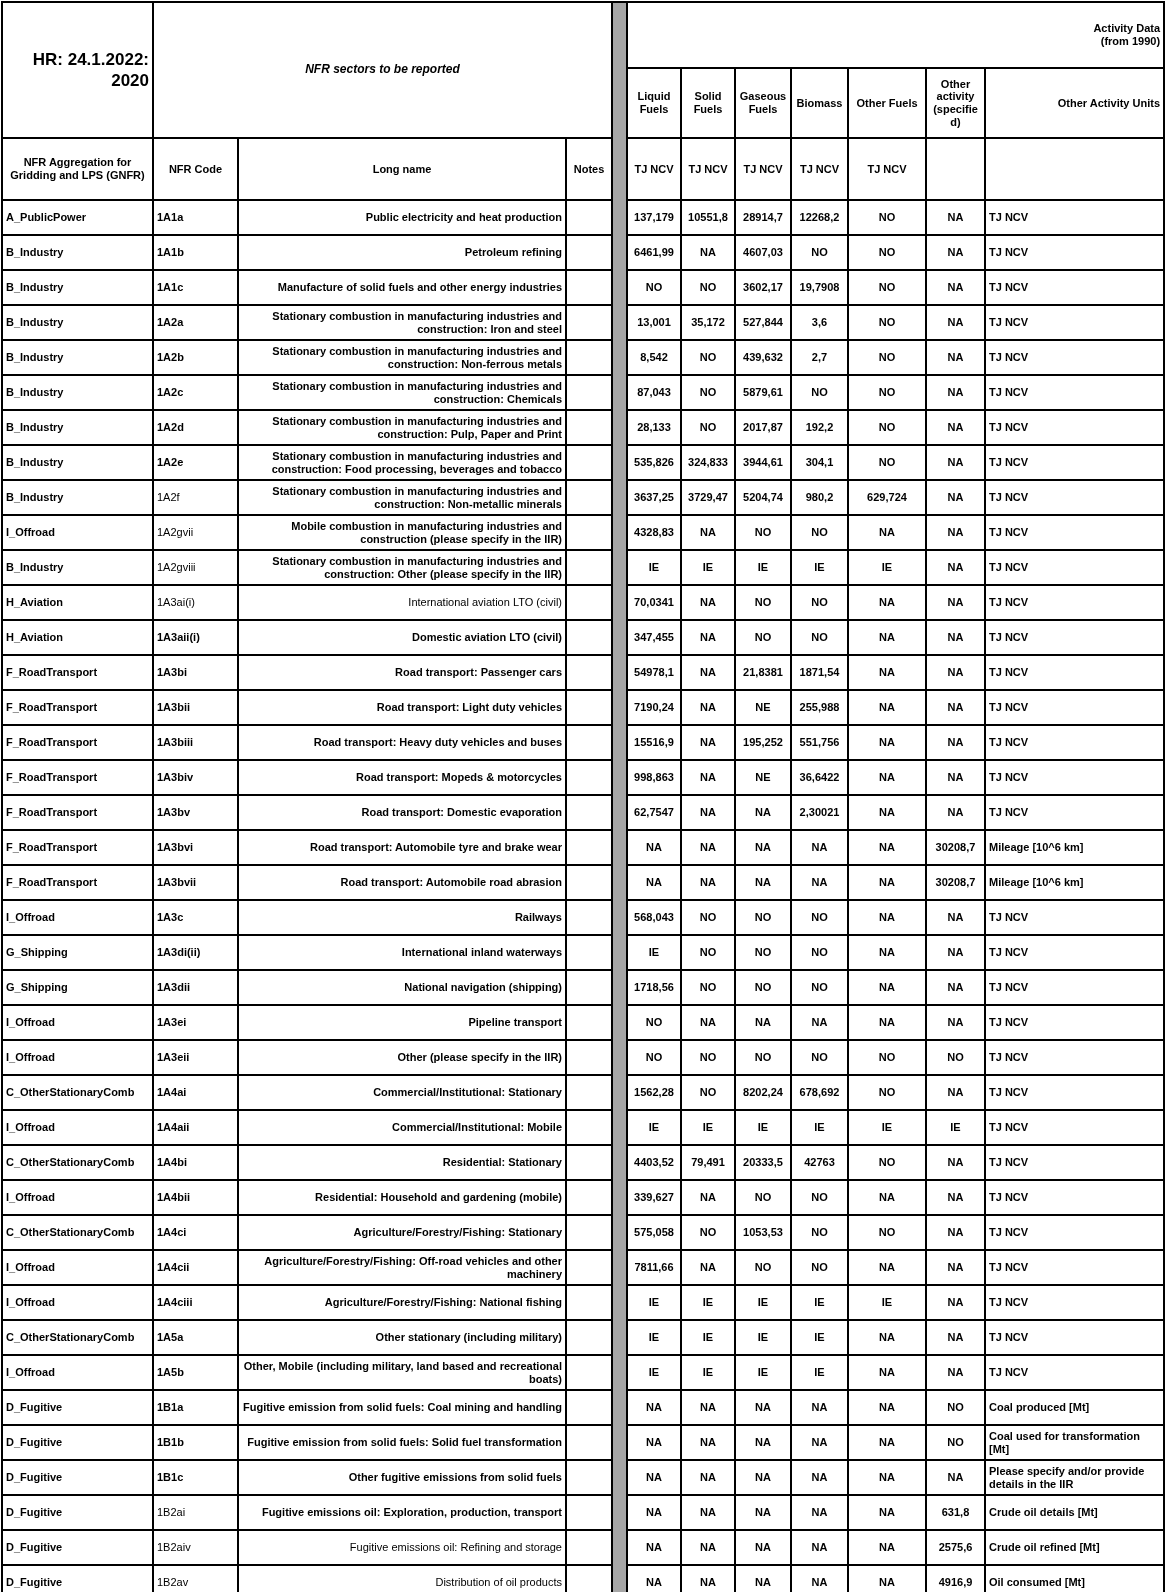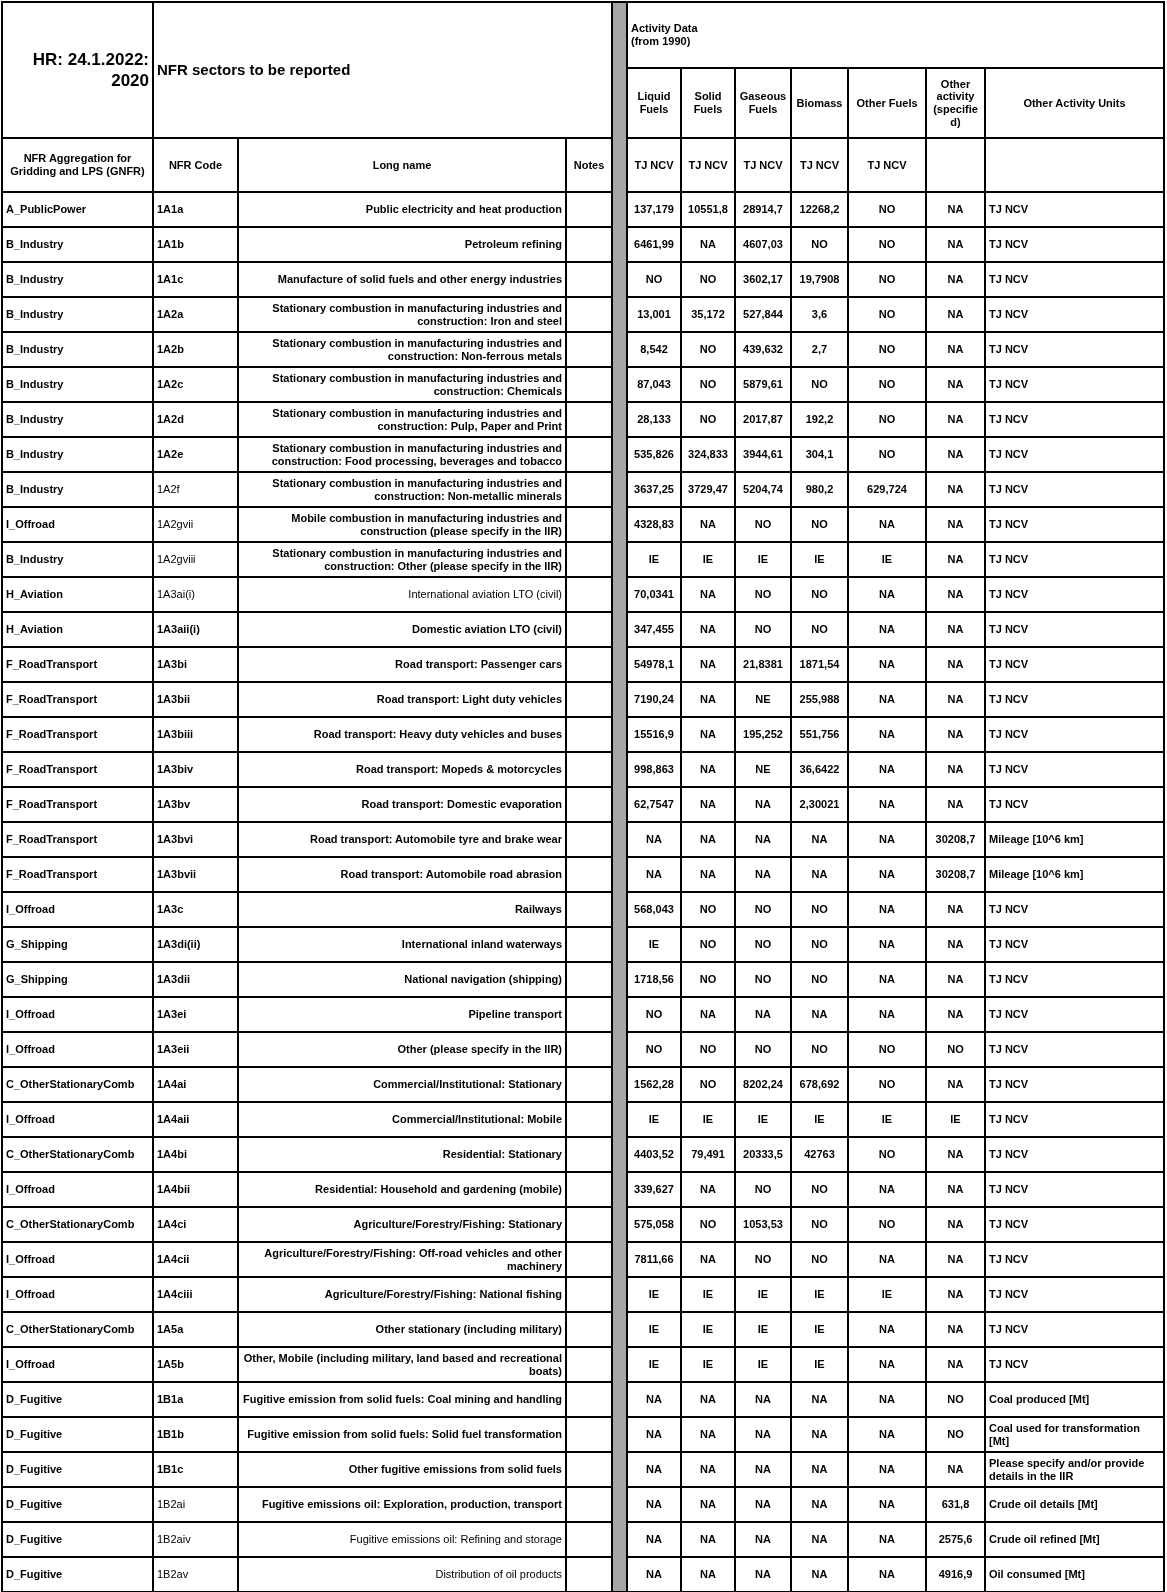--- a/index.html
+++ b/index.html
@@ -2,26 +2,26 @@
 <html><head>
 <meta charset="utf-8">
 <style>
   html,body{margin:0;padding:0;background:#fff;}
   body{width:1167px;font-family:"Liberation Sans",sans-serif;color:#000;}
   table{border-collapse:collapse;table-layout:fixed;width:1164px;margin:1px 0 0 1px;border:2px solid #000;}
   td{border:2px solid #000;font-size:11px;font-weight:bold;vertical-align:middle;padding:1px 3px;overflow:hidden;line-height:1.15;}
   tr.data-row{height:35px;}
   tr.hr1{height:66px;}
   tr.hr2{height:70px;}
-  tr.hr3{height:54px;margin-top:24px;}
+  tr.hr3{height:62px;margin-top:24px;}
   .hr-title{font-size:17px;text-align:right;line-height:1.25;}
-  .nfr-title{font-size:15px;}
-  .activity-title{text-align:left;white-space:pre-line;border-radius:26px;}
+  .nfr-title{font-size:12px;text-align:center;font-style:italic;}
+  .activity-title{text-align:right;white-space:pre-line;border-radius:26px;}
   .fuel-hd{text-align:center;overflow-wrap:anywhere;}
-  .fuel-hd.left{text-align:center;}
+  .fuel-hd.left{text-align:right;}
   .col-hd{text-align:center;}
   .c-div{background:#a6a6a6;padding:0;}
   .c-gnfr,.c-code{text-align:left;}
   .c-name{text-align:right;}
   .c-notes{padding:0;}
   .c-num{text-align:center;padding:1px 1px;}
   .c-units{text-align:left;}
   .reg{font-weight:normal;}
 </style>
 </head>

